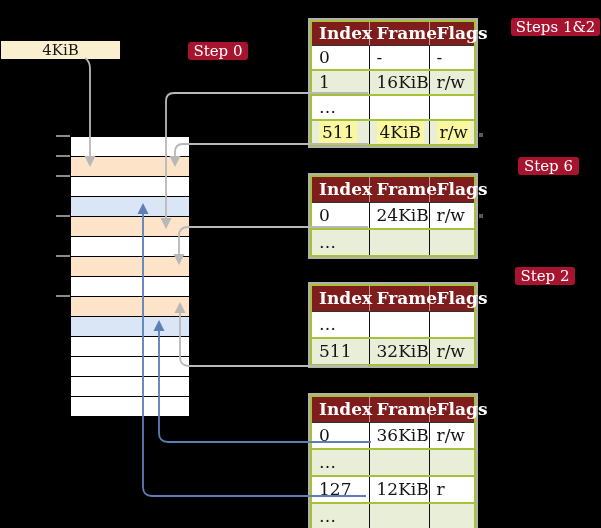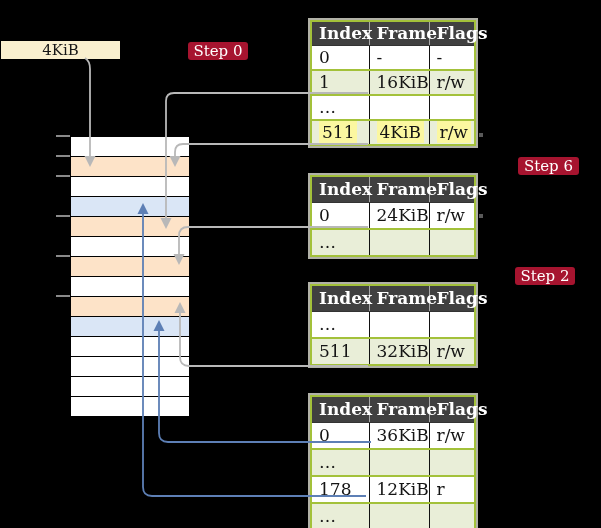--- a/index.html
+++ b/index.html
@@ -28,21 +28,21 @@
   
   .tick{position:absolute;left:56px;width:14px;height:2px;background:#8a8a8a;}
   
   .ptable{position:absolute;left:308px;border:2px solid #b1b1a7;background:#a3c13a;padding:2px;}
   #ptable-0{top:18px;}
   #ptable-1{top:173px;}
   #ptable-2{top:282px;}
   #ptable-3{top:393px;}
   .ptable table{border-collapse:collapse;table-layout:fixed;width:162px;}
   .ptable th{
-    background:#404040;color:#ffffff;font-weight:bold;font-size:17px;text-align:left;
+    background:#7f1d1d;color:#ffffff;font-weight:bold;font-size:17px;text-align:left;
     padding:0 0 0 7px;border-right:1px solid rgba(255,255,255,.55);
     border-bottom:1px solid #333;line-height:1;
   }
   .ptable th:last-child{border-right:none;}
   .ptable td{
     font-size:17px;color:#141414;padding:0 0 0 7px;background:#ffffff;
     border-right:1px solid #111;border-top:2px solid #a3c13a;line-height:1;
   }
   .ptable tr:first-child td{border-top:none;}
   .ptable td:last-child{border-right:none;}
@@ -54,20 +54,21 @@
   #arrows{position:absolute;left:0;top:0;pointer-events:none;}
 </style>
 </head>
 <body>
 
 <div class="canvas">
 
   <div id="frame-label">4KiB</div>
 
   <div class="badge" id="badge-0">Step 0</div>
+  <div class="badge" id="badge-1">Steps 1&amp;2</div>
   <div class="badge" id="badge-2">Step 6</div>
   <div class="badge" id="badge-3">Step 2</div>
 
   <div id="ticks">
       <div class="tick" style="top: 135px;"></div>
       <div class="tick" style="top: 155px;"></div>
       <div class="tick" style="top: 175px;"></div>
       <div class="tick" style="top: 215px;"></div>
       <div class="tick" style="top: 255px;"></div>
       <div class="tick" style="top: 295px;"></div>
@@ -203,21 +204,21 @@
             <td>0</td>
             <td>36KiB</td>
             <td>r/w</td>
           </tr>
           <tr class="shaded">
             <td>…</td>
             <td></td>
             <td></td>
           </tr>
           <tr>
-            <td>178</td>
+            <td>127</td>
             <td>12KiB</td>
             <td>r</td>
           </tr>
           <tr class="shaded">
             <td>…</td>
             <td></td>
             <td></td>
           </tr>
         </tbody>
       </table>

